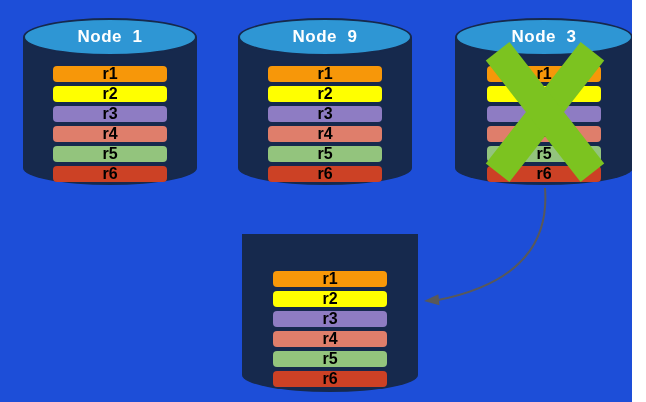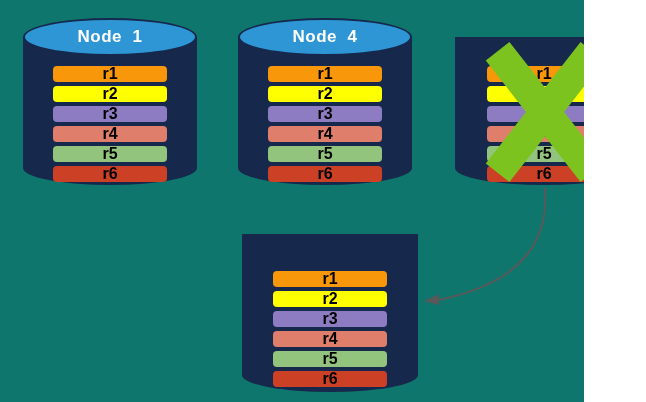--- a/index.html
+++ b/index.html
@@ -3,23 +3,23 @@
 <meta charset="utf-8">
 <style>
   html, body {
     margin: 0;
     padding: 0;
     background: #ffffff;
     font-family: "Liberation Sans", sans-serif;
   }
   #canvas {
     position: relative;
-    width: 584px;
+    width: 632px;
     height: 402px;
-    background: #0f766e;
+    background: #1d4ed8;
     overflow: hidden;
   }
   .node { position: absolute; }
   .cyl-body {
     position: absolute;
     left: 0; right: 0;
     top: 19px; bottom: 0;
     background: #16294D;
     border-radius: 0 0 50% 50% / 0 0 17px 17px;
   }
@@ -107,34 +107,37 @@
       <div class="row" style="background-color: rgb(142, 124, 195);">r3</div>
       <div class="row" style="background-color: rgb(223, 126, 107);">r4</div>
       <div class="row" style="background-color: rgb(147, 196, 125);">r5</div>
       <div class="row" style="background-color: rgb(204, 65, 37);">r6</div>
     </div>
   </div>
 
   <div class="node" style="left:238px; top:18px; width:174px; height:167px;">
     <div class="cyl-body" style="background-color: rgb(22, 41, 77);"></div>
     <div class="cyl-top" style="background-color: rgb(46, 150, 212); border-color: rgb(22, 41, 77);">
-      <span class="node-label" style="color: rgb(255, 255, 255);">Node  4</span>
+      <span class="node-label" style="color: rgb(255, 255, 255);">Node  9</span>
     </div>
     <div class="rows">
       <div class="row" style="background-color: rgb(247, 151, 9);">r1</div>
       <div class="row" style="background-color: rgb(255, 255, 0);">r2</div>
       <div class="row" style="background-color: rgb(142, 124, 195);">r3</div>
       <div class="row" style="background-color: rgb(223, 126, 107);">r4</div>
       <div class="row" style="background-color: rgb(147, 196, 125);">r5</div>
       <div class="row" style="background-color: rgb(204, 65, 37);">r6</div>
     </div>
   </div>
 
   <div class="node" style="left:455px; top:18px; width:178px; height:167px;">
     <div class="cyl-body" style="background-color: rgb(22, 41, 77);"></div>
+    <div class="cyl-top" style="background-color: rgb(46, 150, 212); border-color: rgb(22, 41, 77);">
+      <span class="node-label" style="color: rgb(255, 255, 255);">Node  3</span>
+    </div>
     <div class="rows">
       <div class="row" style="background-color: rgb(247, 151, 9);">r1</div>
       <div class="row" style="background-color: rgb(255, 255, 0);">r2</div>
       <div class="row" style="background-color: rgb(142, 124, 195);">r3</div>
       <div class="row" style="background-color: rgb(223, 126, 107);">r4</div>
       <div class="row" style="background-color: rgb(147, 196, 125);">r5</div>
       <div class="row" style="background-color: rgb(204, 65, 37);">r6</div>
     </div>
     <div class="x-mark">
       <div class="x-bar x-bar-1" style="background-color: rgb(124, 195, 32);"></div>

